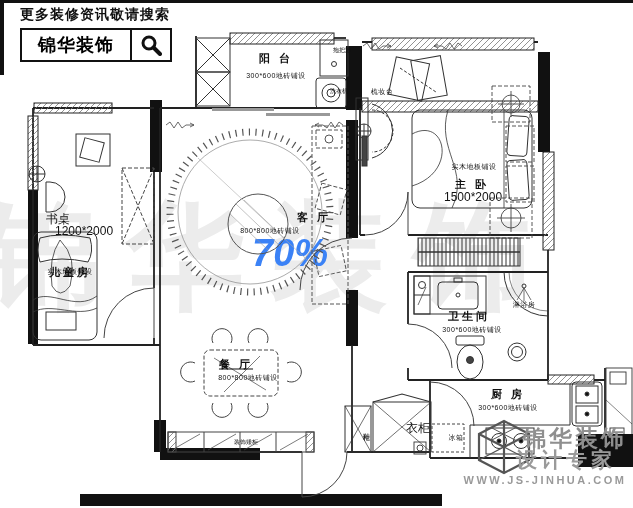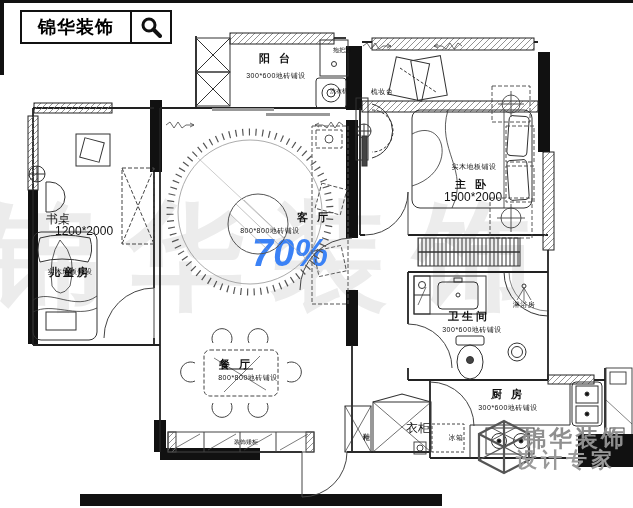--- a/index.html
+++ b/index.html
@@ -295,20 +295,21 @@
       <path d="M345,406 L371,452 M371,406 L345,452" stroke-width="0.7"></path>
     </g>
     <g stroke="#333" stroke-width="1" fill="none">
       <rect x="373" y="402" width="58" height="50"></rect>
       <path d="M373,402 L431,452 M431,402 L373,452" stroke-width="0.7"></path>
       <path d="M373,402 L402,394 L431,402" stroke-width="1.2"></path>
     </g>
   </svg>
 
   <div class="hdr">
+    <div class="tagline">更多装修资讯敬请搜索</div>
     <div class="logobox">
       <div class="brand">锦华装饰</div>
       <div class="searchcell">
         <svg width="22" height="22" viewBox="0 0 22 22">
           <circle cx="9" cy="9" r="6" fill="none" stroke="#111" stroke-width="3"></circle>
           <path d="M13.5,13.5 L20,20" stroke="#111" stroke-width="4" stroke-linecap="round"></path>
         </svg>
       </div>
     </div>
   </div>
@@ -350,14 +351,15 @@
   <svg style="position:absolute;left:474px;top:418px;z-index:3;" width="60" height="58" viewBox="0 0 60 58">
     <g fill="none" stroke="#555" stroke-width="2.2">
       <path d="M30,3 L55,16 L55,42 L30,55 L5,42 L5,16 Z"></path>
       <path d="M30,3 L30,29 M30,29 L55,16 M30,29 L5,16 M30,29 L30,55"></path>
       <path d="M5,42 L30,29 L55,42" stroke-width="1.2"></path>
       <path d="M17,9.5 L42,22.5 M42,9.5 L17,22.5" stroke-width="1"></path>
     </g>
   </svg>
   <div class="ftr-brand">锦华装饰</div>
   <div class="ftr-slogan">设计专家</div>
+  <div class="ftr-url">WWW.JS-JINHUA.COM</div>
 
 </div>
 
 </body></html>

